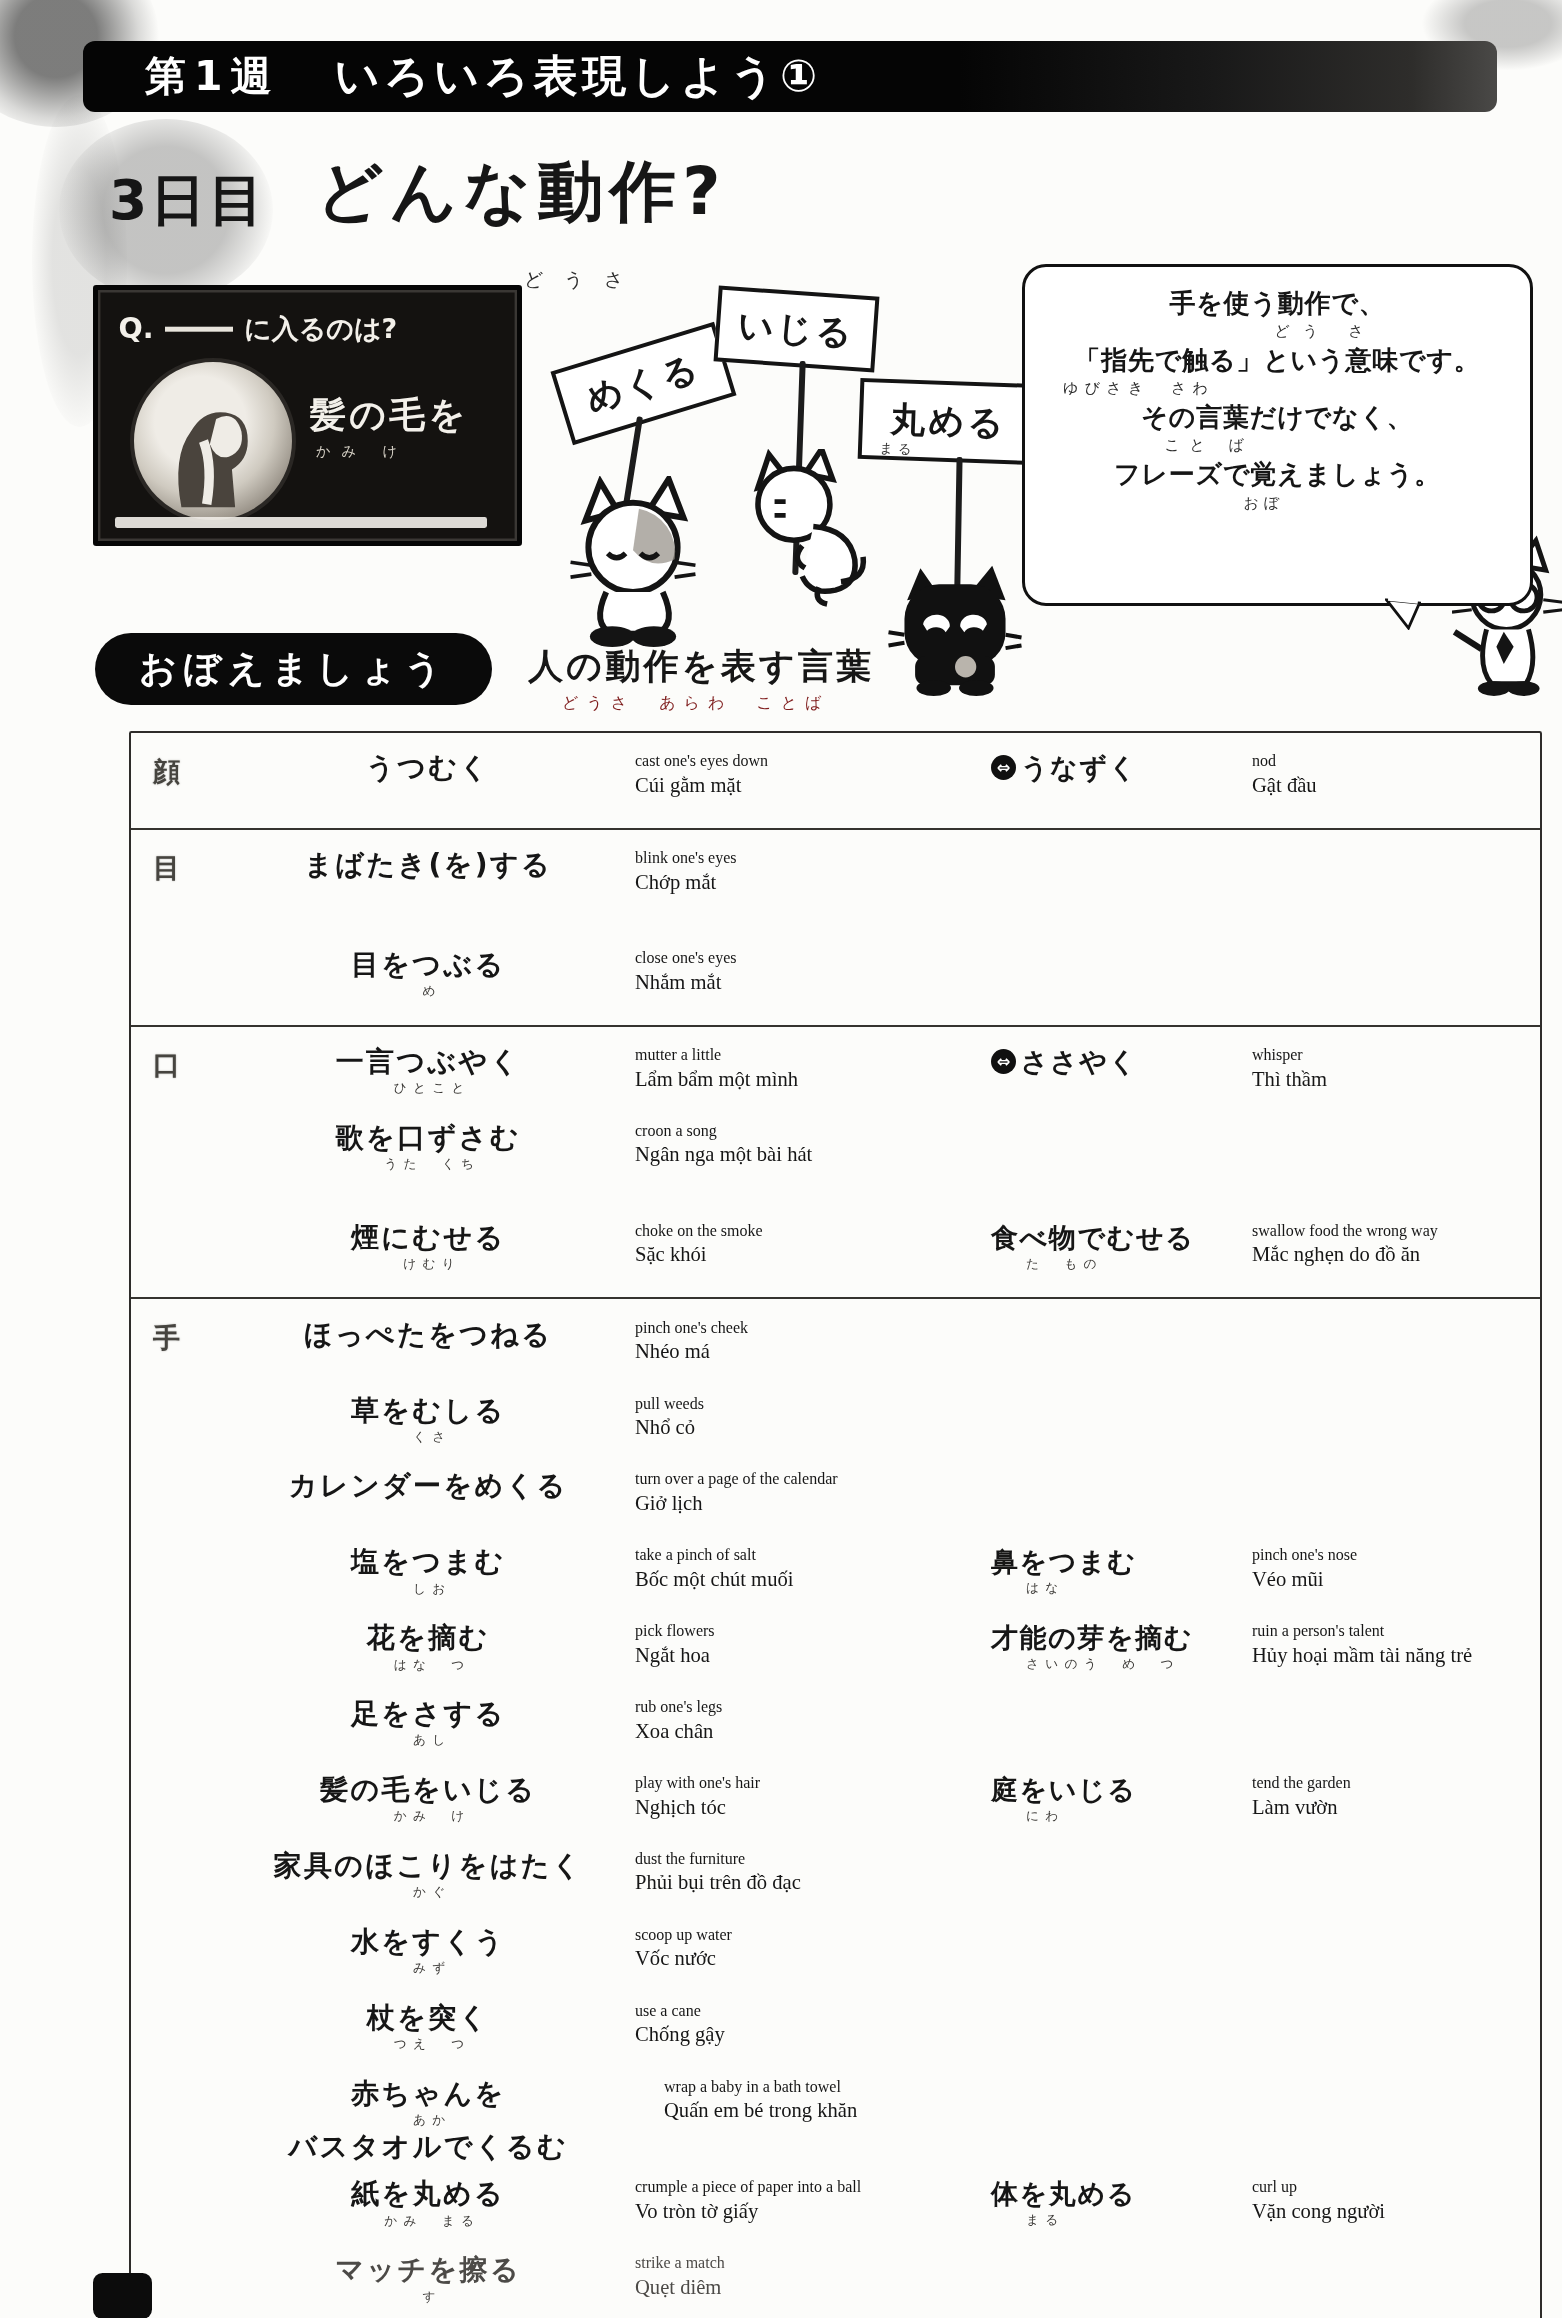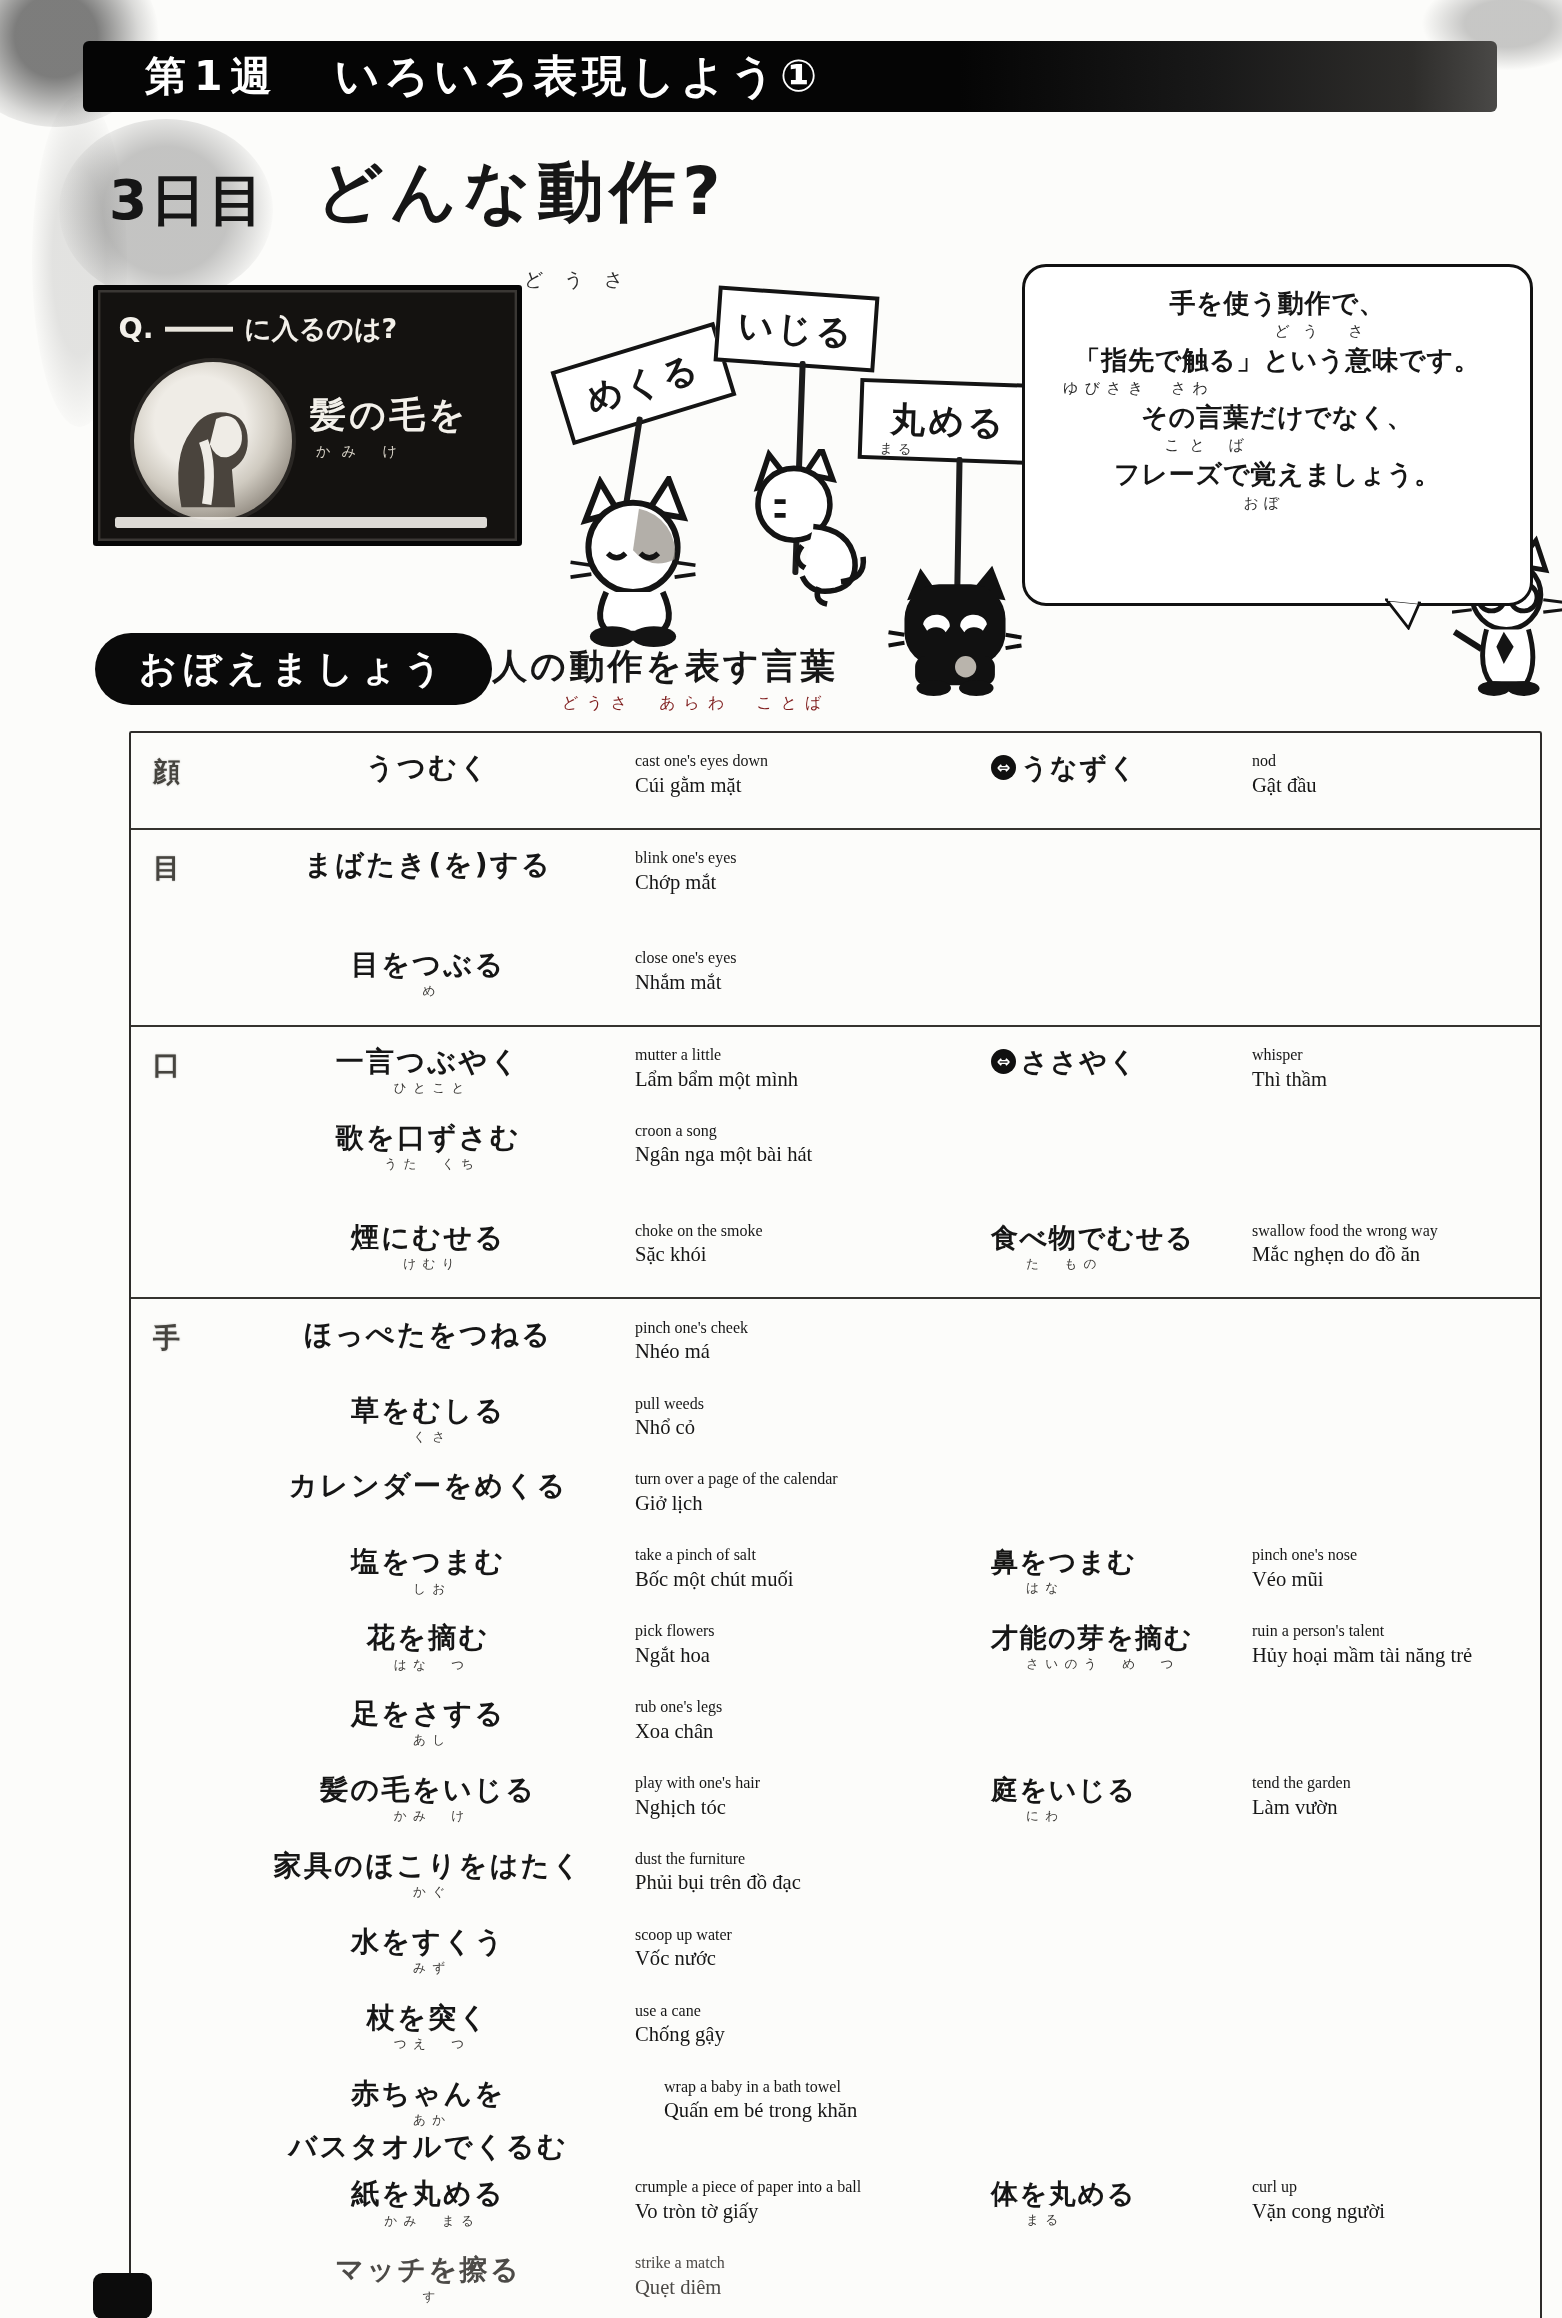--- a/index.html
+++ b/index.html
@@ -10,21 +10,21 @@
   }
   
   .noise{position:absolute;border-radius:50%;pointer-events:none;}
   .noise1{left:-47px;top:-55px;width:206px;height:182px;
     background:radial-gradient(circle,rgba(20,20,20,.55) 0 30%,rgba(20,20,20,.15) 60%,transparent 75%);}
   .noise2{left:32px;top:95px;width:95px;height:332px;
     background:radial-gradient(ellipse,rgba(40,40,40,.12) 0 40%,transparent 75%);}
   .noise3{right:-32px;top:-24px;width:174px;height:95px;
     background:radial-gradient(ellipse,rgba(40,40,40,.25) 0 35%,transparent 70%);}
   
-  .banner{position:absolute;left:83px;top:41px;width:1414px;height:71px;border-radius:6px;
+  .banner{position:absolute;left:83px;top:41px;width:1414px;height:71px;border-radius:12px;
     background:linear-gradient(90deg,#050505 0%,#050505 62%,#191919 80%,#2e2d2b 94%,#4a4947 100%);
     display:flex;align-items:center;gap:55px;padding-left:62px;box-sizing:border-box;}
   .banner .wk{color:#fff;font-size:41px;font-weight:700;letter-spacing:8px;}
   .banner .wt{color:#fff;font-size:44px;font-weight:700;letter-spacing:4.7px;}
   
   .dayblob{position:absolute;left:59px;top:119px;width:214px;height:182px;border-radius:50%;
     background:radial-gradient(circle,rgba(90,90,90,.35) 0 45%,rgba(120,120,120,.18) 65%,transparent 78%);}
   .daybadge{position:absolute;left:109px;top:164px;font-size:55px;font-weight:800;letter-spacing:3.2px;}
   .daytitle{position:absolute;left:316px;top:147px;font-size:66px;font-weight:800;letter-spacing:6.3px;}
   .daytitle-furi{position:absolute;left:524px;top:267px;font-size:19px;letter-spacing:20.6px;color:#2c2c2c;}
@@ -66,21 +66,21 @@
   .bubble{position:absolute;left:1022px;top:3.2px;width:511px;height:342px;background:#fff;
     border:3.2px solid #111;border-radius:24px;box-sizing:border-box;padding:19px 20.6px 8px;text-align:center;}
   .bline{font-size:26px;font-weight:700;letter-spacing:0.8px;line-height:1.35;}
   .bfuri{font-size:15px;color:#2e2e2e;height:22px;line-height:20.6px;text-align:left;}
   .bf1{padding-left:229px;letter-spacing:12.7px;}
   .bf2{padding-left:17.4px;letter-spacing:6.3px;}
   .bf3{padding-left:119px;letter-spacing:9.5px;}
   .bf4{padding-left:198px;letter-spacing:4.7px;}
   .btail{position:absolute;right:109px;bottom:-27px;width:36px;height:32px;}
   
-  .learnrow{position:absolute;left:95px;top:633px;display:flex;align-items:flex-start;}
+  .learnrow{position:absolute;left:95px;top:633px;display:flex;align-items:flex-start;gap:36px;}
   .learnbadge{background:#0a0a0a;color:#fff;border-radius:36px;padding:11px 44px;
     font-size:37px;font-weight:800;letter-spacing:6.3px;}
   .learnhead{font-size:35px;font-weight:800;letter-spacing:3.2px;margin-top:9.5px;}
   .learnhead-furi{position:absolute;left:562px;top:693px;font-size:16px;color:#7f1d1d;letter-spacing:8px;}
   
   .vtable{position:absolute;left:129px;top:731px;width:1413px;box-sizing:border-box;
     border:2.4px solid #2e2c2a;border-radius:2.4px;background:transparent;}
   .sec{display:grid;grid-template-columns:73px 1fr;padding:11px 0 8px;}
   .sec + .sec{border-top:2.4px solid #35332f;}
   .marker{font-size:27px;font-weight:800;color:#46443f;padding:9.5px 0 0 22px;

